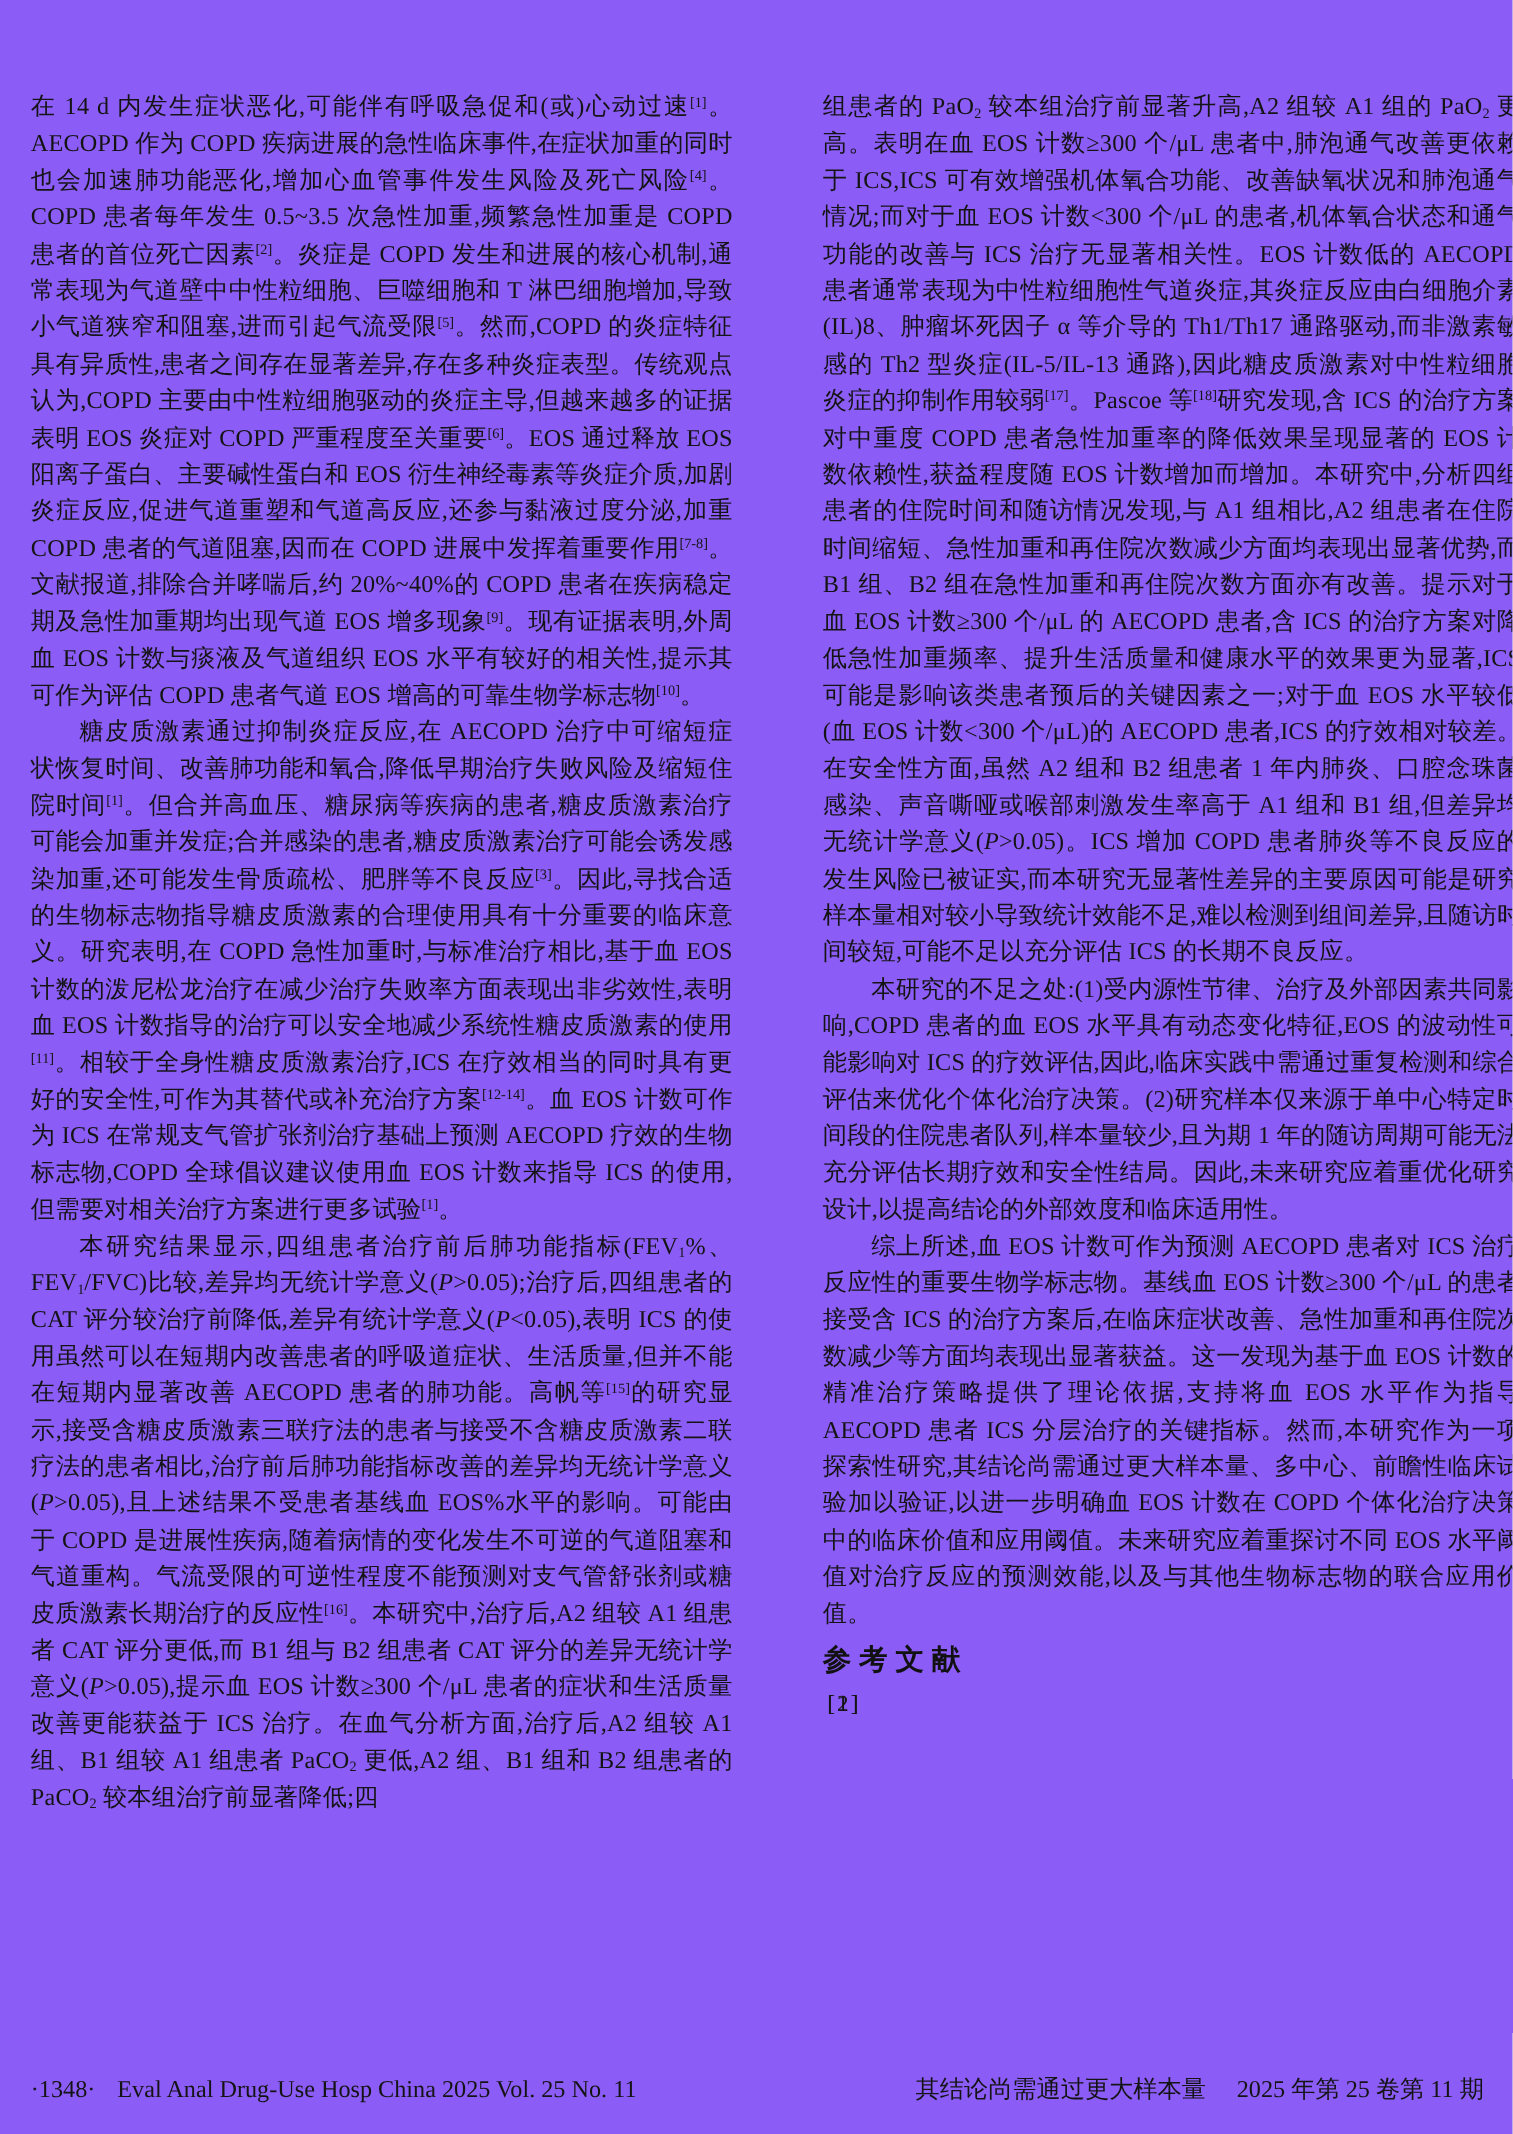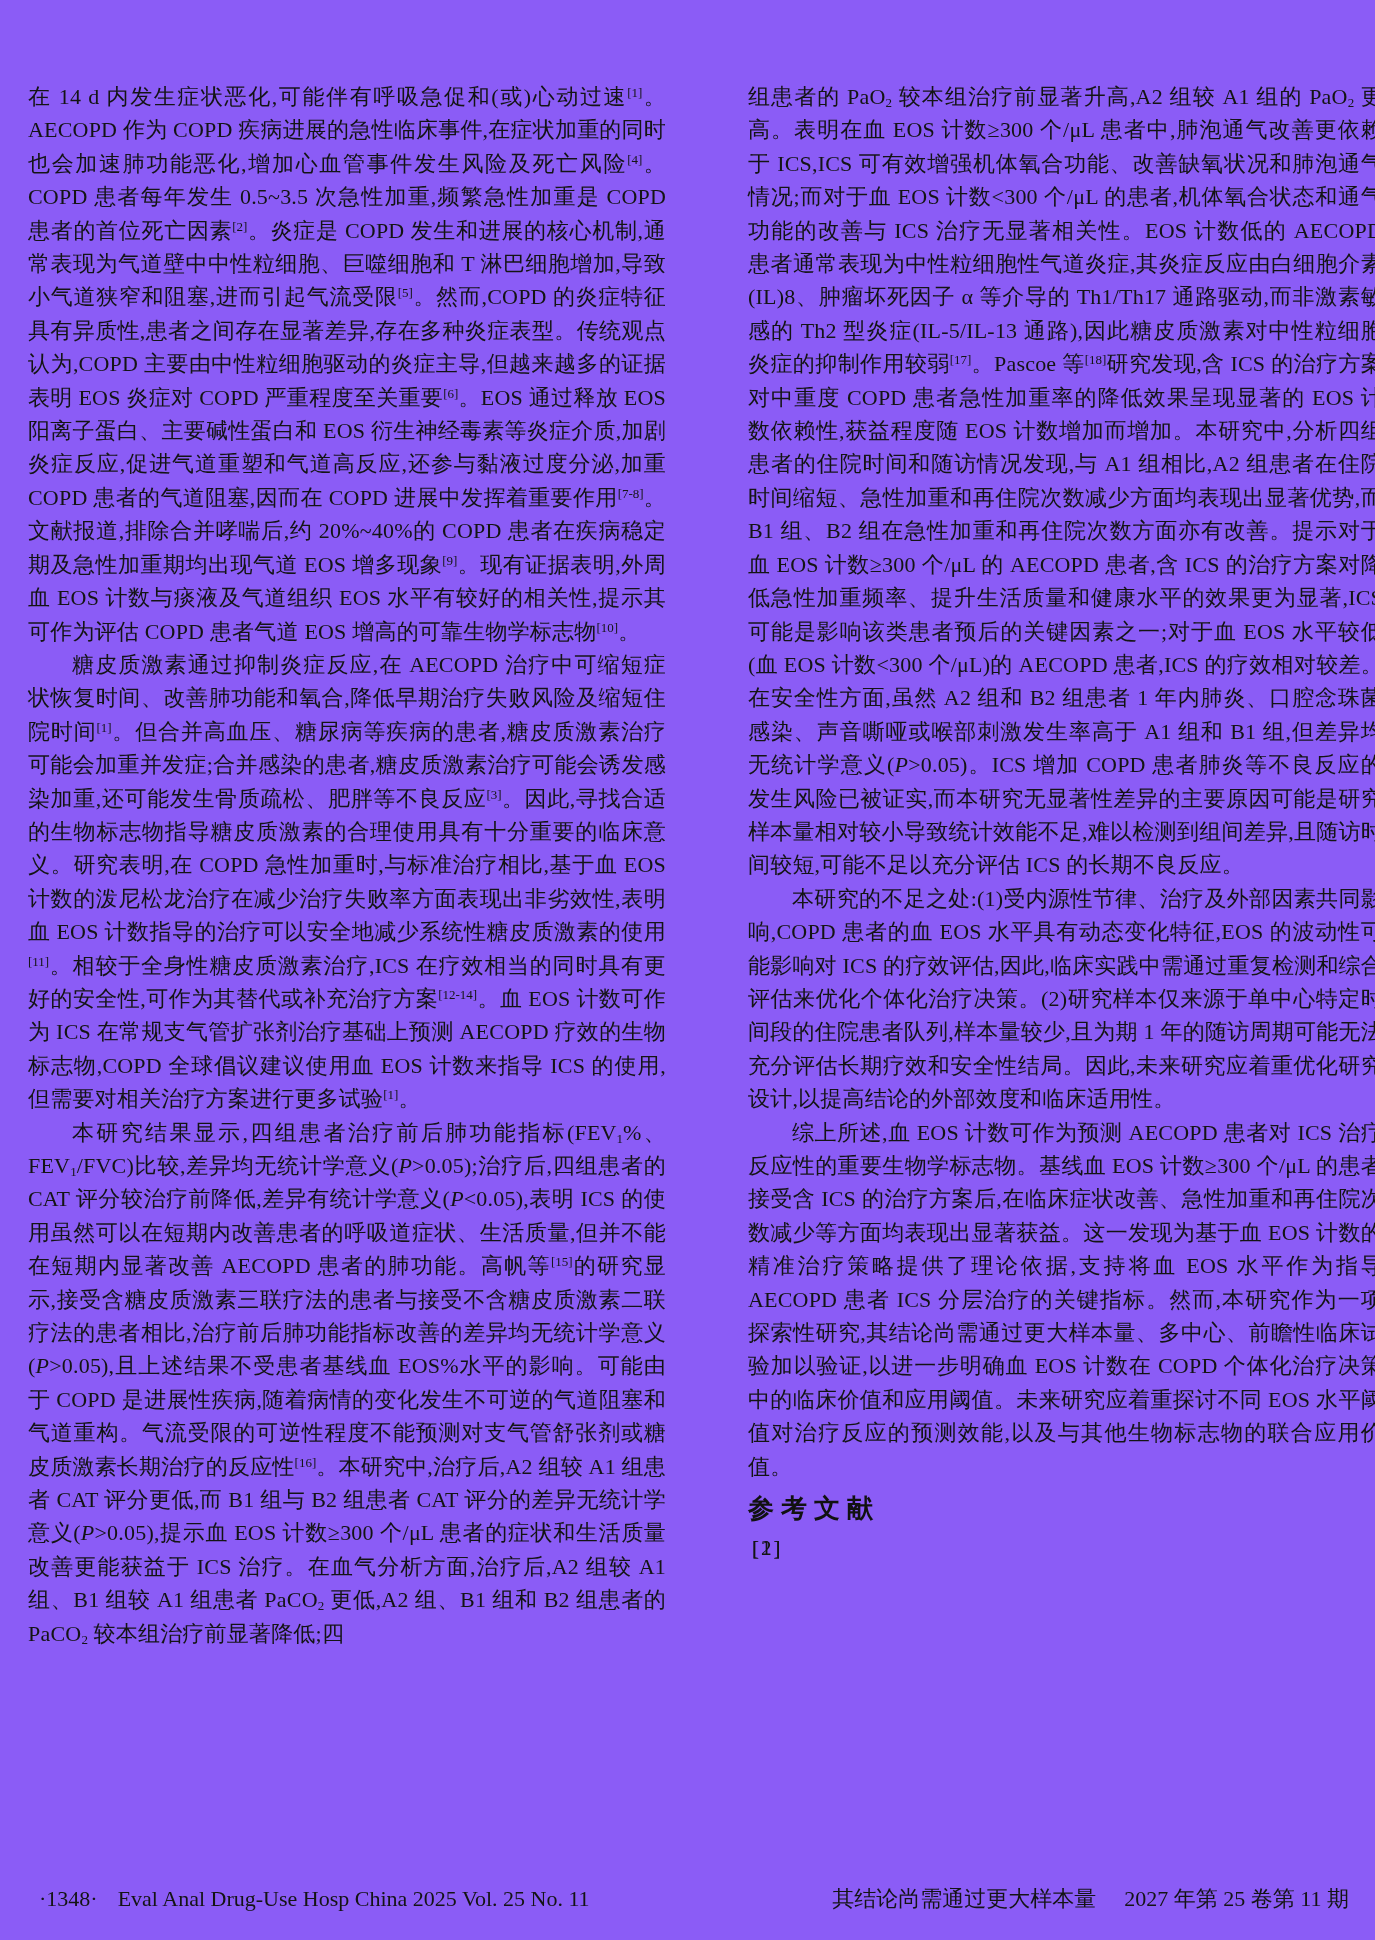--- a/index.html
+++ b/index.html
@@ -35,21 +35,21 @@
     padding-left:70px;
     margin:0;
     font-size:21px;line-height:33.8px;
     text-align:justify;
   }
   .ref .ref-label{
     position:absolute;left:4px;top:0;
     letter-spacing:2px;
   }
   .footer{
-    position:absolute;left:39px;right:26px;top:1884px;
+    position:absolute;left:28px;right:26px;top:1884px;
     display:flex;justify-content:space-between;align-items:baseline;
     font-size:22px;
   }
   .footer-left .pgnum{margin-right:20px;}
   .footer-right span + span{margin-left:28px;}
 </style>
 </head>
 <body>
 
 <div class="page">
@@ -65,16 +65,16 @@
       <h2 class="refs-heading">参考文献</h2>
       <div class="ref en"><span class="ref-label">[1]</span></div>
       <div class="ref zh"><span class="ref-label">[2]</span></div>
     </div>
 
   <div class="footer">
     <div class="footer-left">
       <span class="pgnum">·1348·</span><span>Eval Anal Drug-Use Hosp China 2025 Vol. 25 No. 11</span>
     </div>
     <div class="footer-right">
-      <span>其结论尚需通过更大样本量</span><span>2027 年第 25 卷第 11 期</span>
+      <span>其结论尚需通过更大样本量</span><span>2025 年第 25 卷第 11 期</span>
     </div>
   </div>
 </div>
 
 </body></html>

